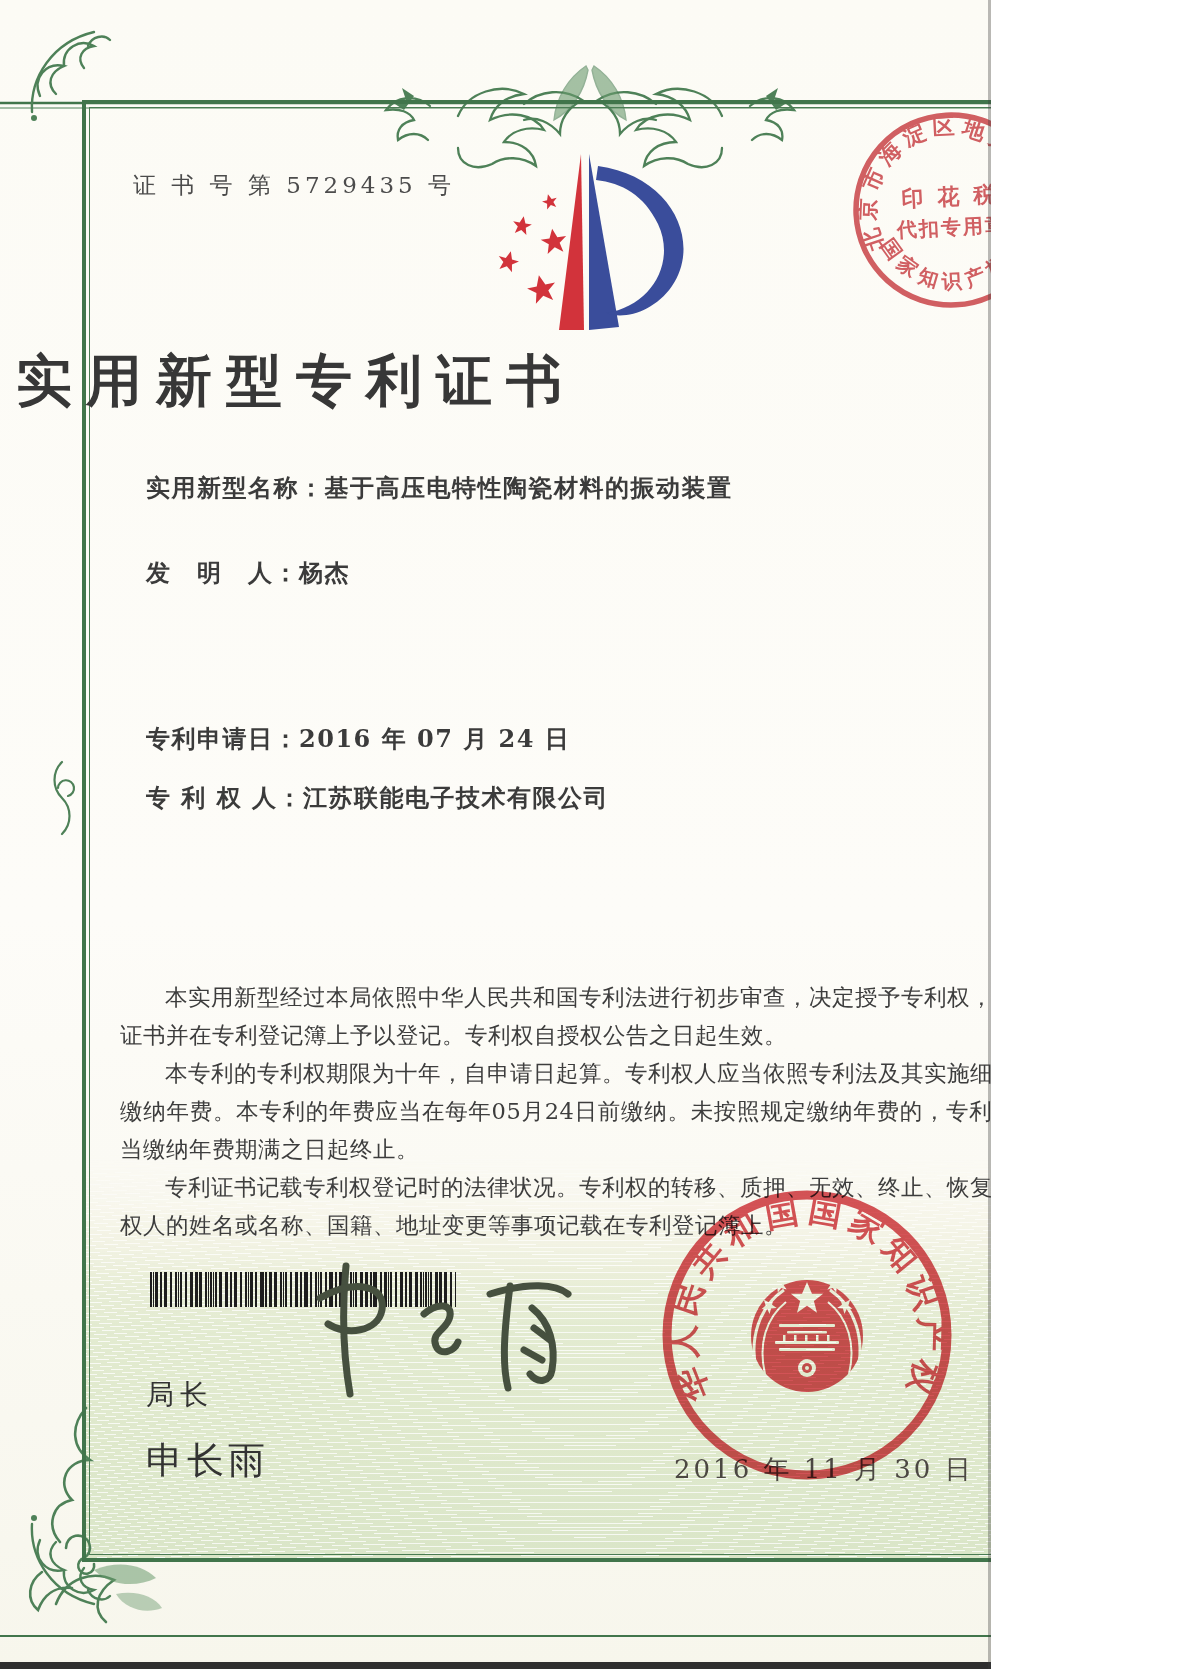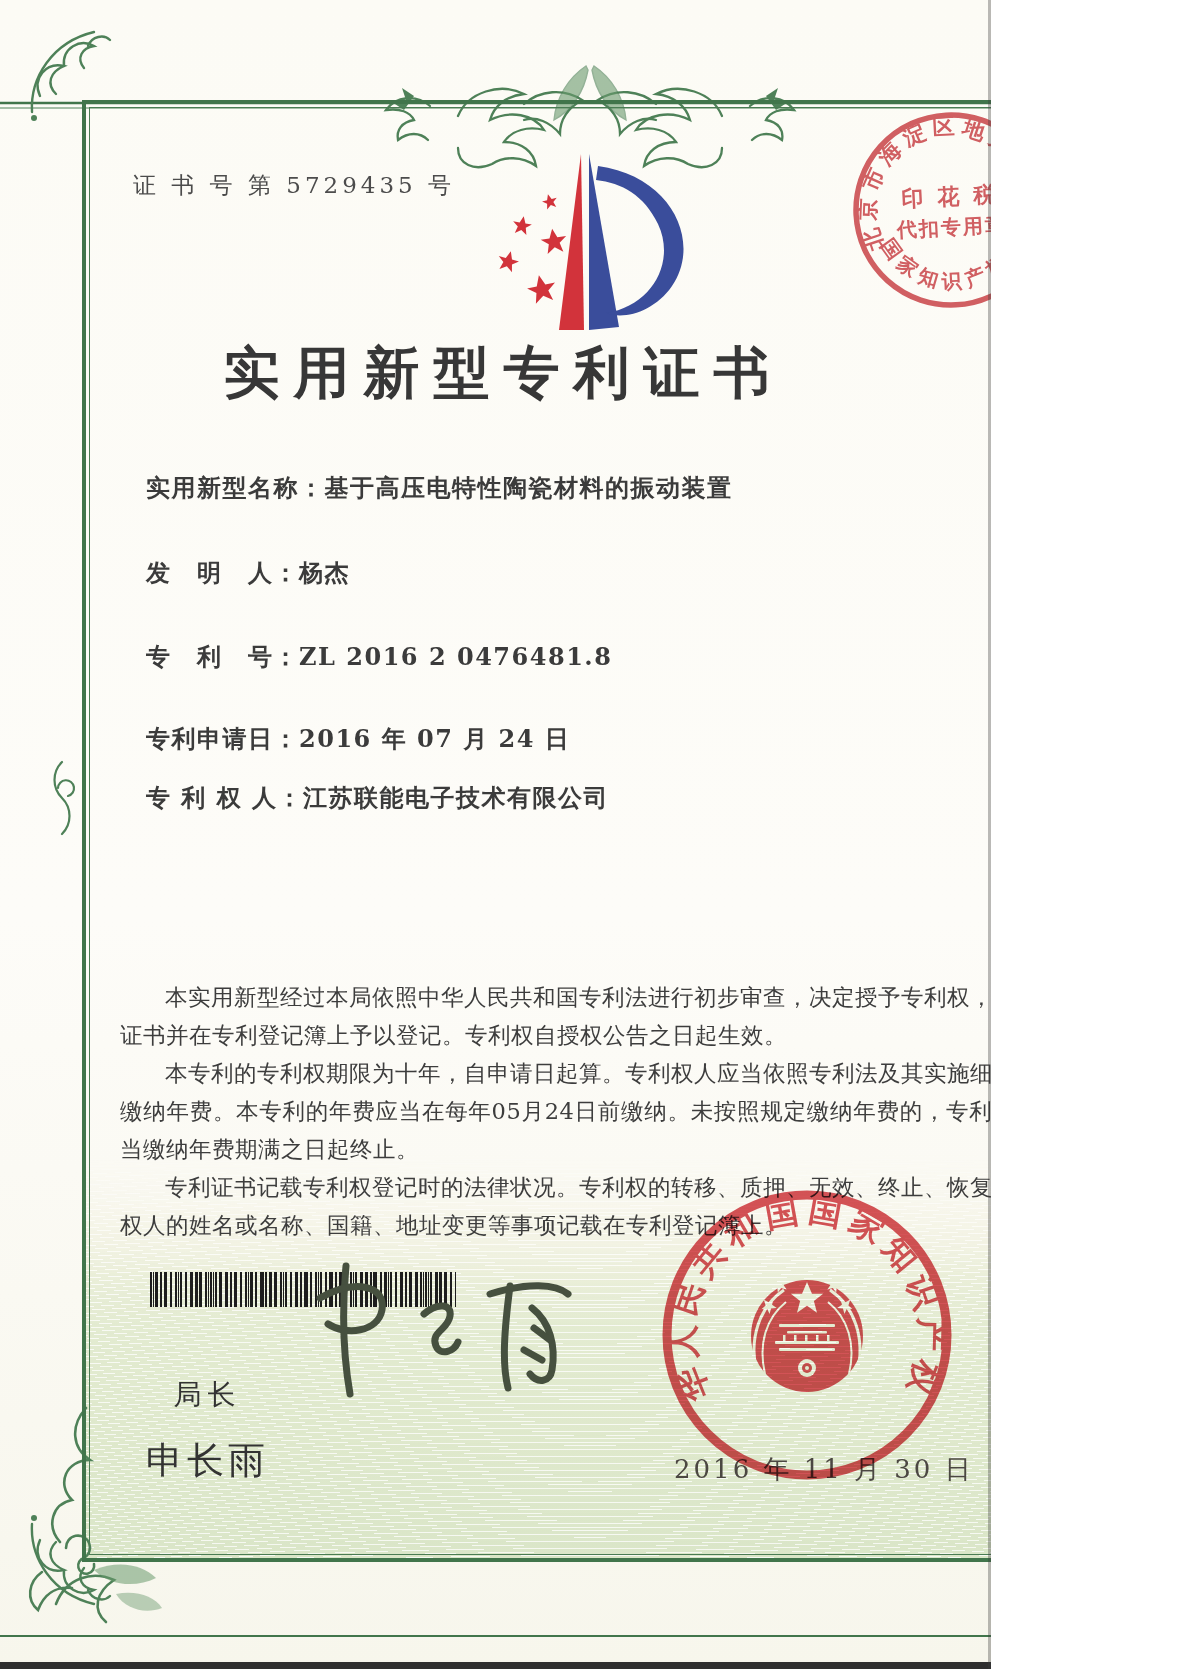--- a/index.html
+++ b/index.html
@@ -24,36 +24,36 @@
   }
   .decor{position:absolute;left:0;top:0;z-index:2;pointer-events:none;}
   .frame{position:absolute;left:82px;top:100px;width:1012px;height:1462px;
     border:4.5px solid #41754b;box-sizing:border-box;z-index:3;}
   .frame::before{content:"";position:absolute;inset:3px;border:1.2px solid #4a7c53;}
   .cert-number{position:absolute;left:133px;top:170px;z-index:4;
     font-size:23px;letter-spacing:4px;color:#4c4c4c;}
   .logo{position:absolute;left:462px;top:150px;z-index:4;}
   .tax-stamp{position:absolute;left:845px;top:104px;z-index:5;opacity:.92;
     mix-blend-mode:multiply;transform:rotate(-3deg);}
-  .title{position:absolute;left:0;top:328px;width:100%;margin:8px;z-index:4;
-    text-align:center;font-size:56px;font-weight:700;letter-spacing:14px;color:#373737;}
+  .title{position:absolute;left:0;top:328px;width:100%;margin:16px;z-index:4;
+    text-align:left;font-size:56px;font-weight:700;letter-spacing:14px;color:#373737;}
   .field-row{position:absolute;left:146px;z-index:4;font-size:24px;
     letter-spacing:1.5px;color:#3b3b3b;white-space:nowrap;font-weight:bold;}
   .f0{top:472px}.f1{top:557px}.f2{top:641px}.f3{top:723px}.f4{top:782px}.f5{top:921px}
   .paragraphs{position:absolute;left:120px;top:978px;width:942px;z-index:4;
     font-size:22.5px;line-height:38px;text-align:justify;color:#3d3d3d;}
   .paragraphs p{margin:0;text-indent:2em;letter-spacing:.5px;}
   .barcode{position:absolute;left:150px;top:1272px;width:306px;height:35px;z-index:4;
     background-image:
       repeating-linear-gradient(90deg,#1d1d1d 0 2px,transparent 2px 5px),
       repeating-linear-gradient(90deg,#1d1d1d 0 1px,transparent 1px 7px),
       repeating-linear-gradient(90deg,transparent 0 3px,#1d1d1d 3px 4px,transparent 4px 11px);
   }
   .officer{position:absolute;left:146px;top:1376px;z-index:4;
-    font-family:"Liberation Sans","DejaVu Sans",sans-serif;color:#333;text-align:center;}
+    font-family:"Liberation Sans","DejaVu Sans",sans-serif;color:#333;}
   .officer .t{font-size:28px;letter-spacing:6px;}
   .officer .n{font-size:37px;letter-spacing:4px;margin-top:22px;}
   .signature{position:absolute;left:298px;top:1252px;z-index:4;}
   .seal{position:absolute;left:652px;top:1178px;z-index:6;mix-blend-mode:multiply;opacity:.93;}
   .seal-date{position:absolute;left:674px;top:1452px;z-index:4;font-size:26px;
     letter-spacing:3px;color:#4b4742;white-space:nowrap;}
   .footer{position:absolute;left:0;top:1530px;width:100%;text-align:center;z-index:4;
     font-size:20px;letter-spacing:3px;color:#55584f;}
   .scan-bottom{position:absolute;left:0;bottom:0;width:100%;height:7px;background:#2f2f2f;z-index:7;}
   .scan-right{position:absolute;right:0;top:0;width:3px;height:100%;background:rgba(60,60,60,.35);z-index:7;}
@@ -152,23 +152,20 @@
     <text x="106" y="130" font-size="20" letter-spacing="2" fill="#cf5258" font-weight="bold" font-family="'Liberation Sans',sans-serif" text-anchor="middle">代扣专用章</text>
   </svg>
 
   <h1 class="title">实用新型专利证书</h1>
 
   <div class="field-row f0">
     <span>实用新型名称：</span><span>基于高压电特性陶瓷材料的振动装置</span>
   </div>
   <div class="field-row f1">
     <span>发　明　人：</span><span>杨杰</span>
-  </div>
-  <div class="field-row f2">
-    <span>专　利　号：</span><span>ZL 2016 2 0476481.8</span>
   </div>
   <div class="field-row f3">
     <span>专利申请日：</span><span>2016 年 07 月 24 日</span>
   </div>
   <div class="field-row f4">
     <span>专 利 权 人：</span><span>江苏联能电子技术有限公司</span>
   </div>
 
   <div class="paragraphs">
     <p>本实用新型经过本局依照中华人民共和国专利法进行初步审查，决定授予专利权，颁发本证书并在专利登记簿上予以登记。专利权自授权公告之日起生效。</p>

